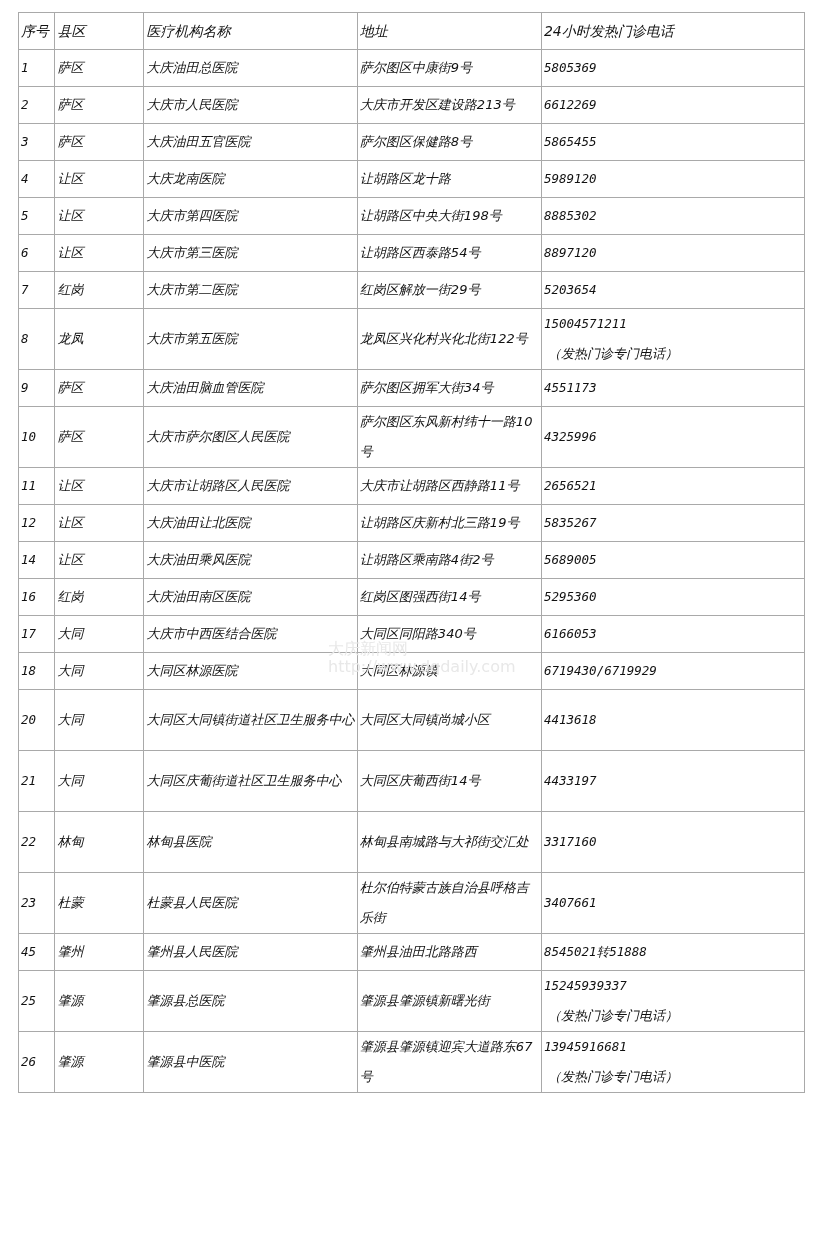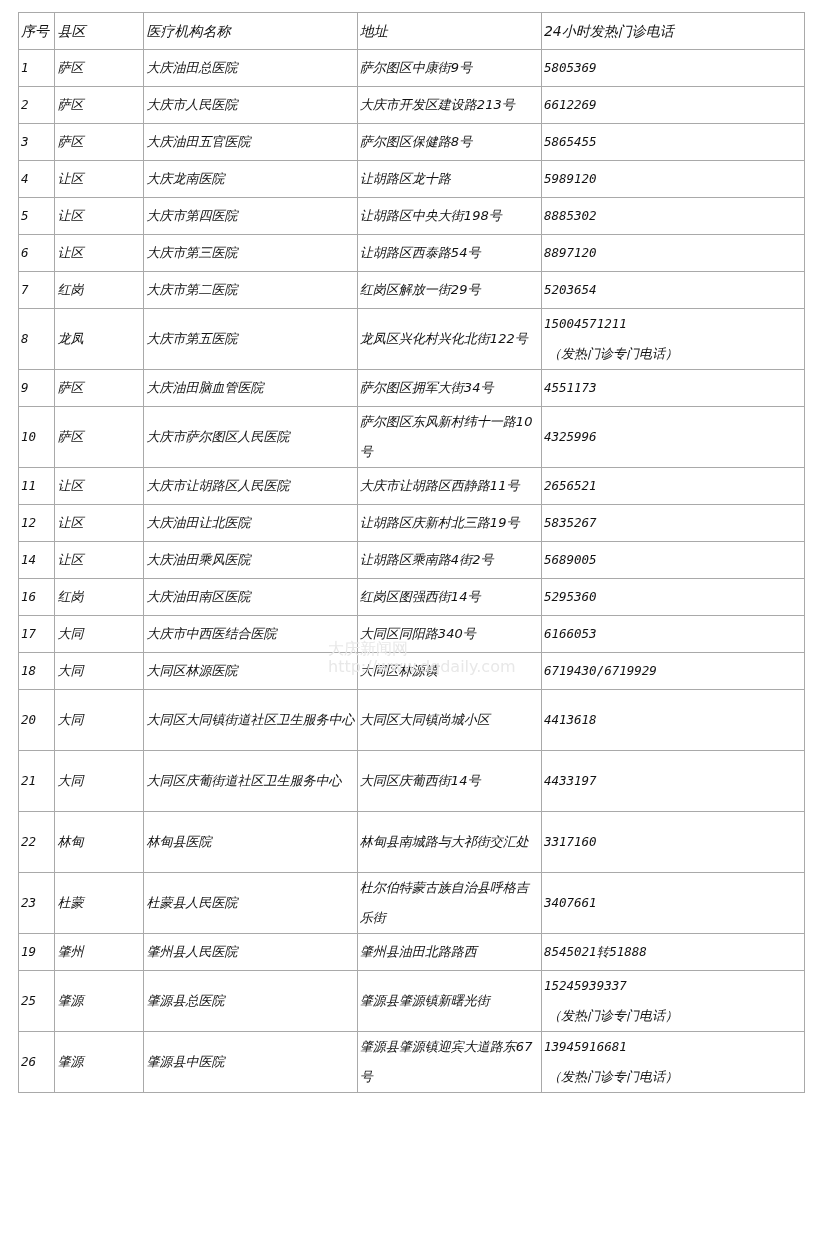--- a/index.html
+++ b/index.html
@@ -170,21 +170,21 @@
         <td><span class="num">3317160</span></td>
       </tr>
       <tr class="r2">
         <td><span class="num">23</span></td>
         <td><span>杜蒙</span></td>
         <td><span>杜蒙县人民医院</span></td>
         <td><span>杜尔伯特蒙古族自治县呼格吉乐街</span></td>
         <td><span class="num">3407661</span></td>
       </tr>
       <tr class="r1">
-        <td><span class="num">19</span></td>
+        <td><span class="num">45</span></td>
         <td><span>肇州</span></td>
         <td><span>肇州县人民医院</span></td>
         <td><span>肇州县油田北路路西</span></td>
         <td><span class="num">8545021转51888</span></td>
       </tr>
       <tr class="r2">
         <td><span class="num">25</span></td>
         <td><span>肇源</span></td>
         <td><span>肇源县总医院</span></td>
         <td><span>肇源县肇源镇新曙光街</span></td>

